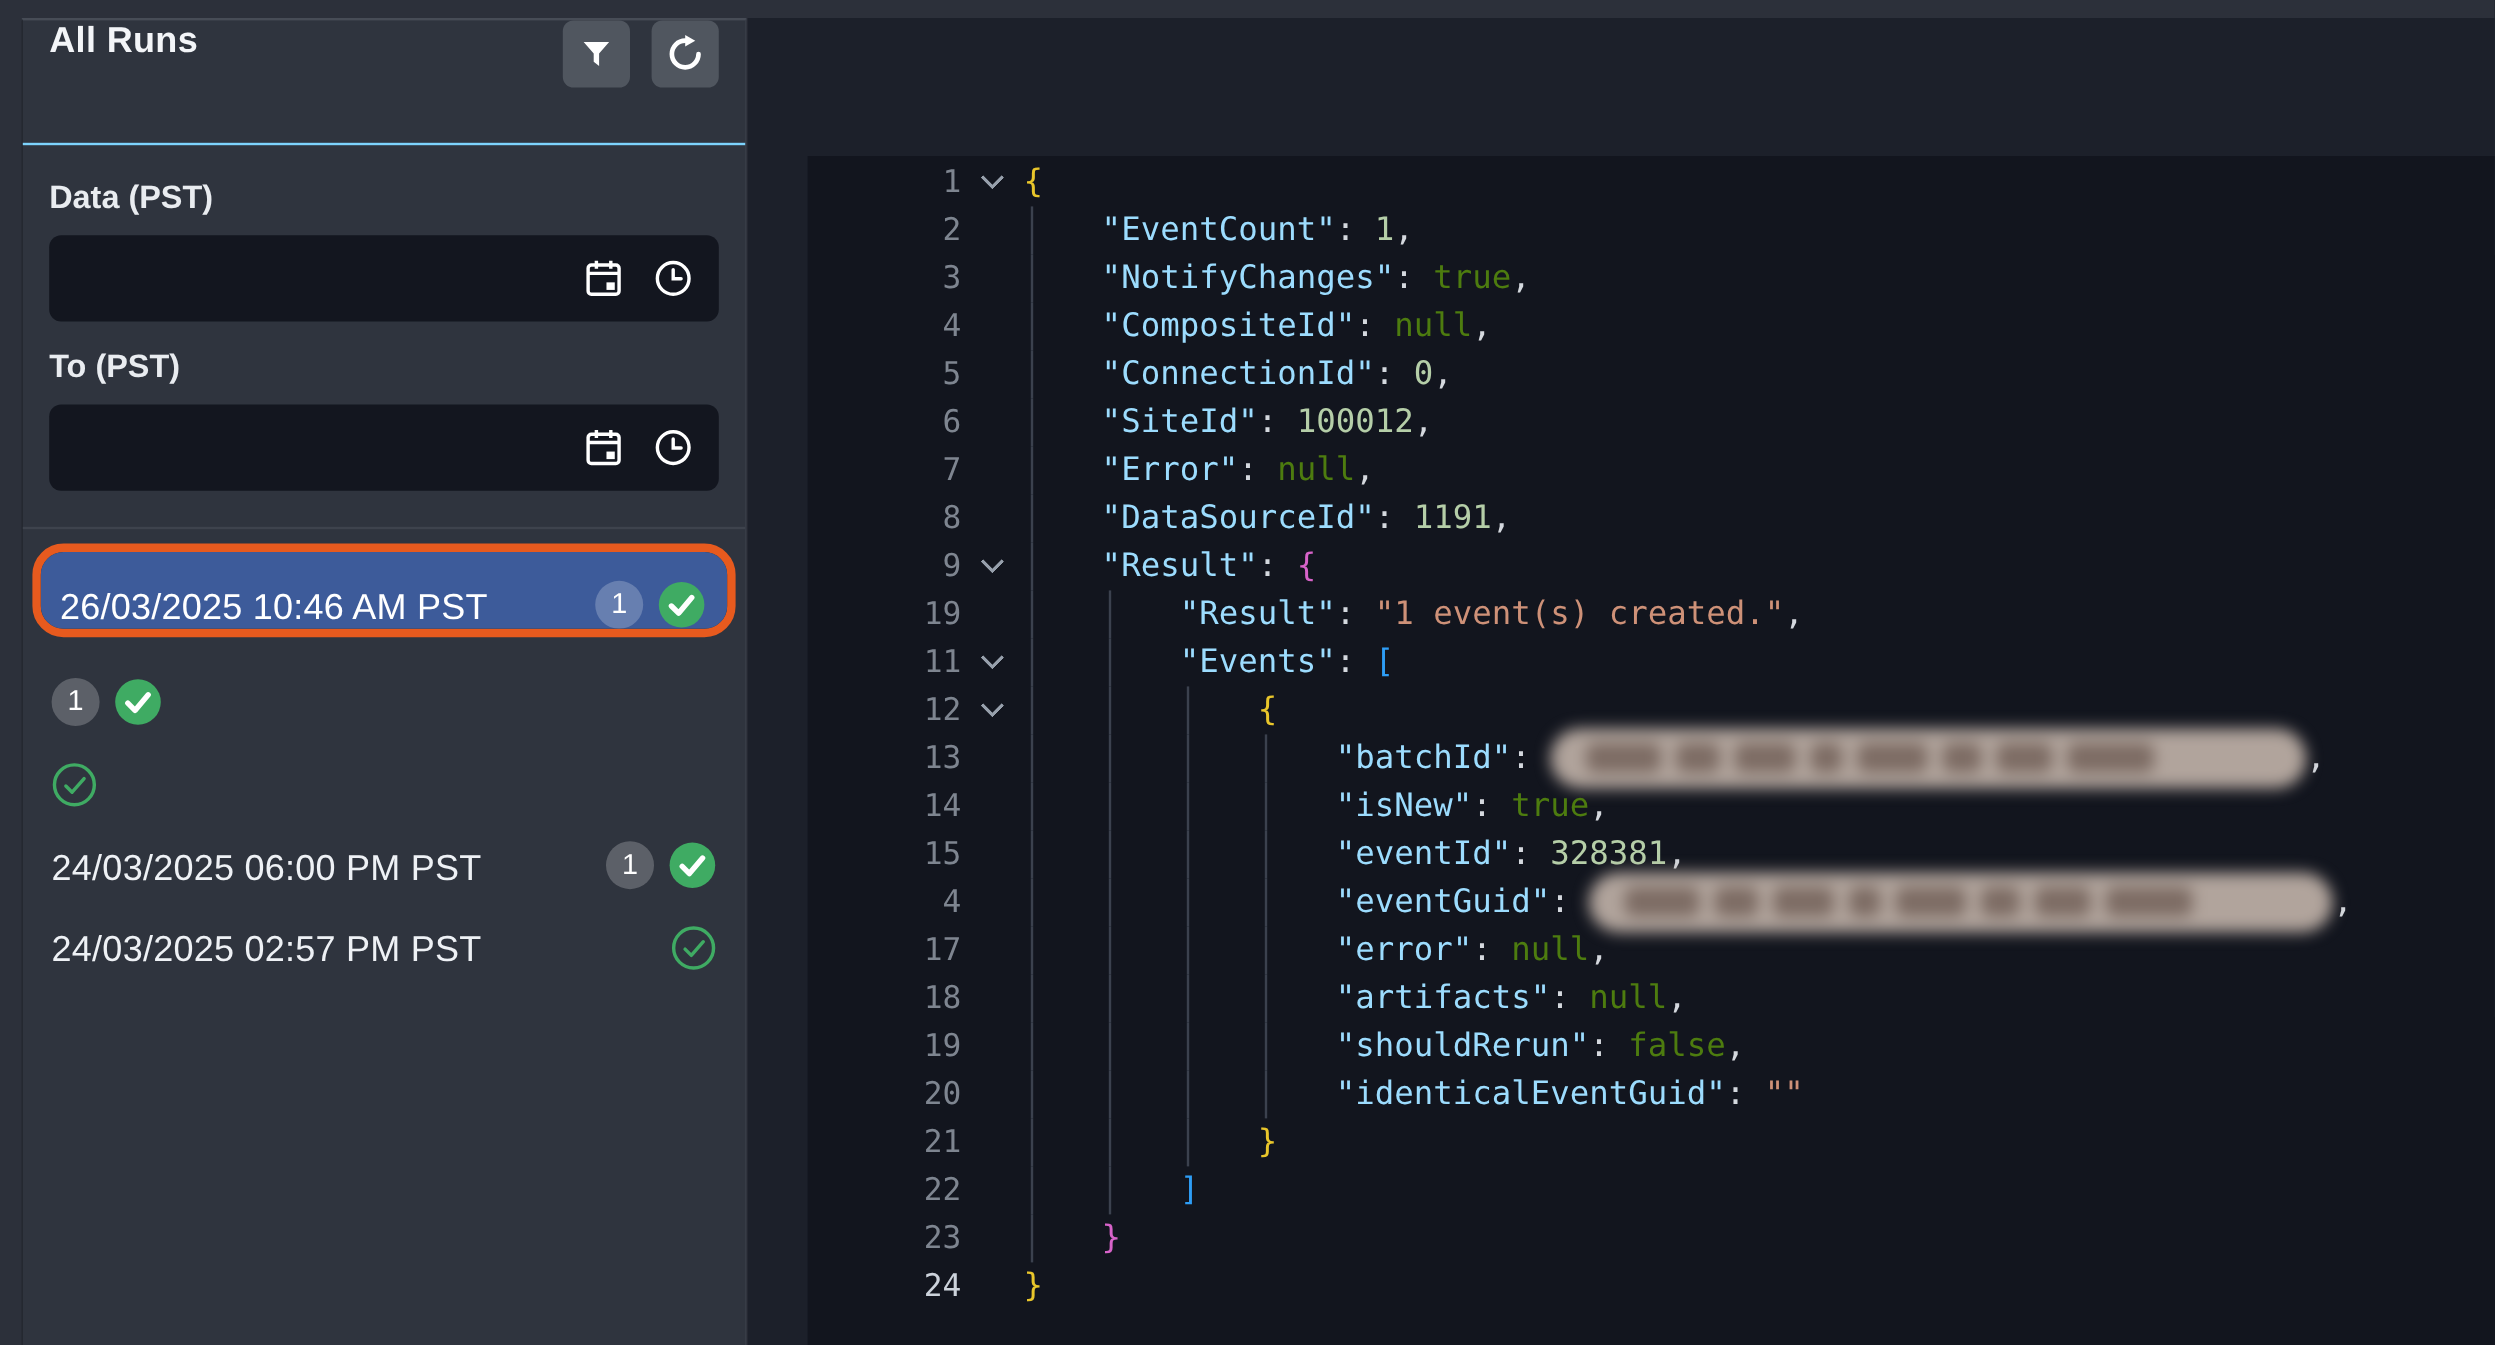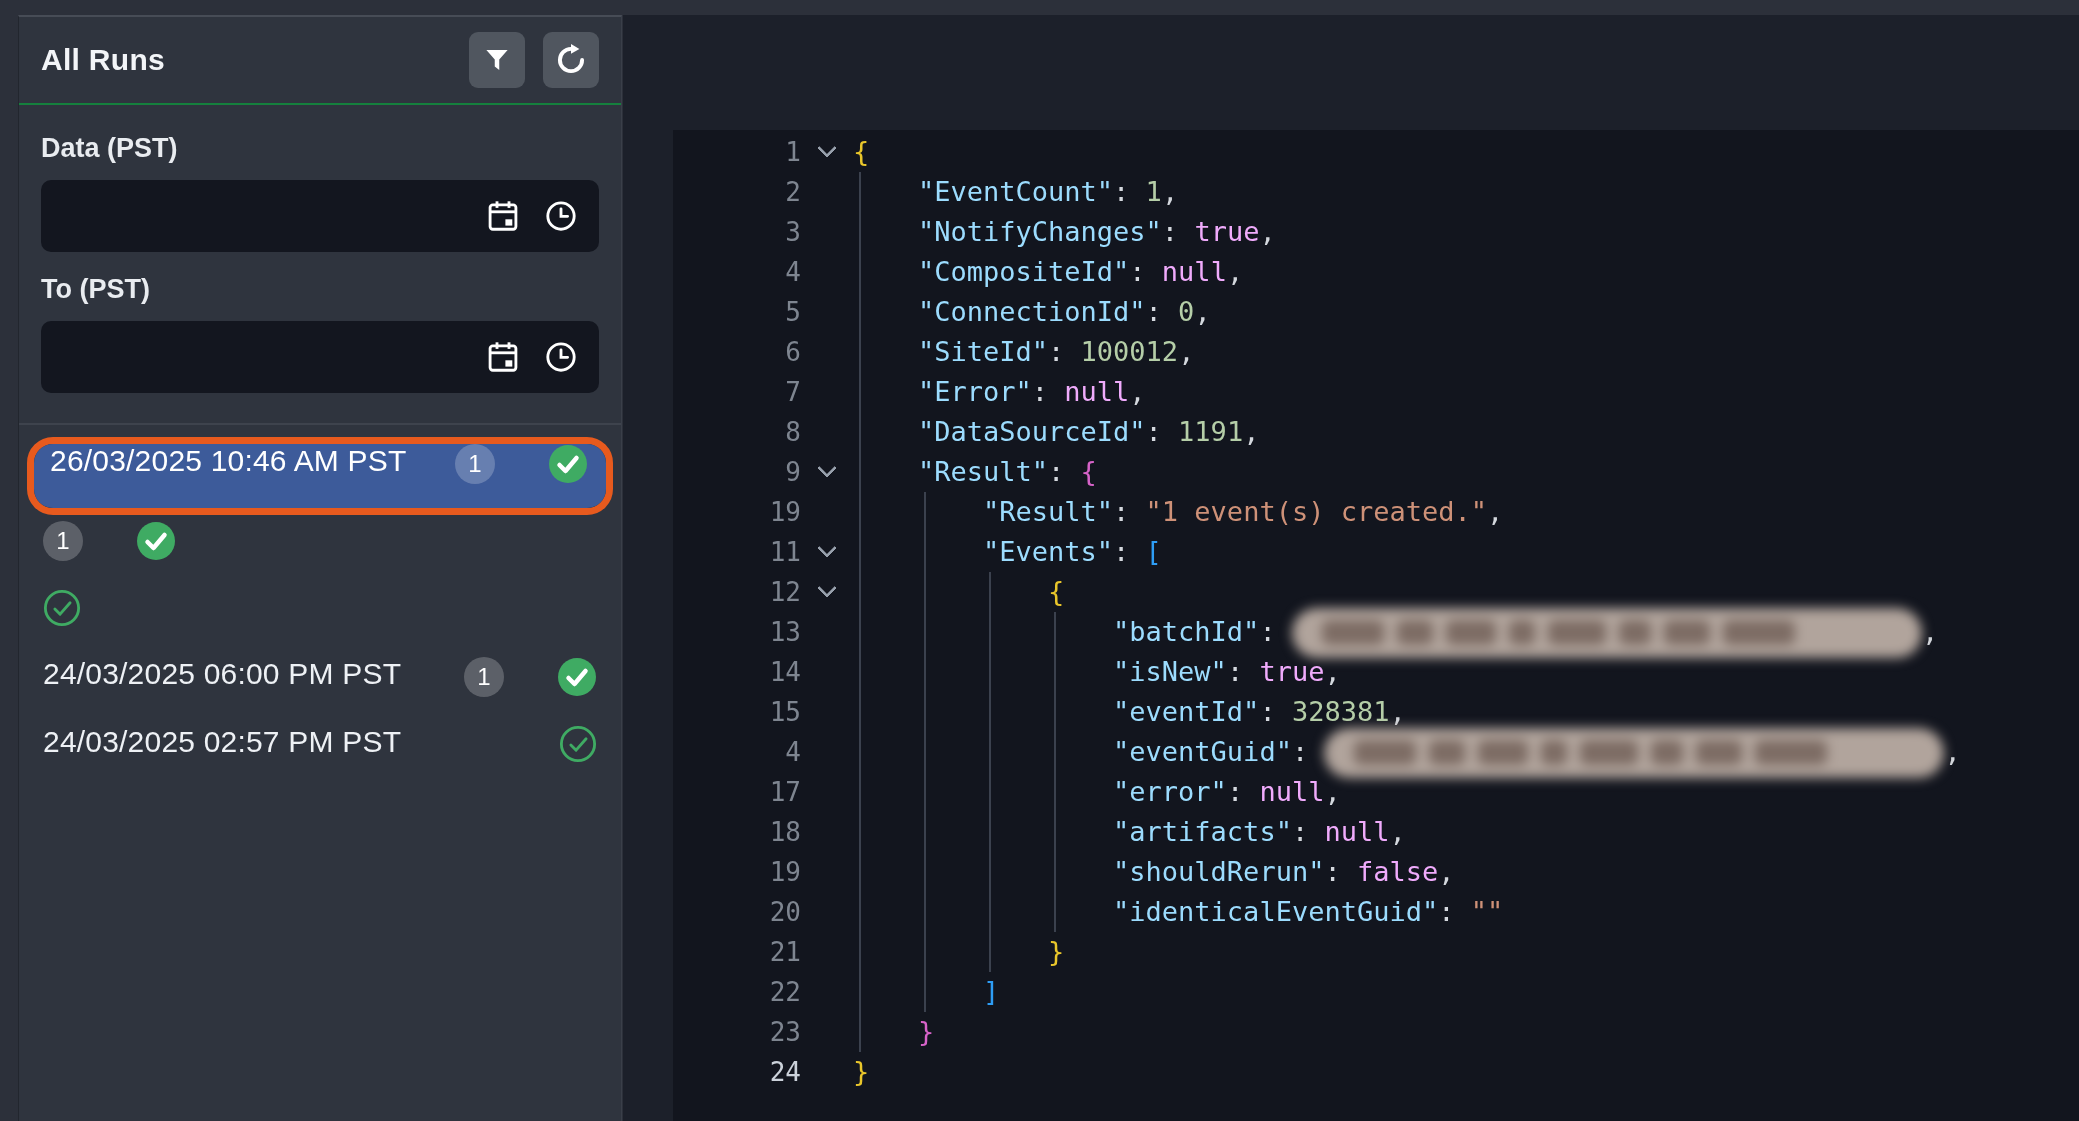--- a/index.html
+++ b/index.html
@@ -12,40 +12,40 @@
   }
   
   .sidebar {
     position:absolute; left:18px; top:15px; width:604px; bottom:0;
     background:#2f343e;
     border-top:2px solid #474c56;
     border-right:1px solid #3a3f49;
     border-left:1px solid #22262e;
   }
   .sb-header {
-    height:88px; display:flex; align-items:center;
-    padding:0 22px; border-bottom:2px solid #15803d;
+    height:104px; display:flex; 
+    padding:0 22px; border-bottom:2px solid #7dd3fc;
   }
   .sb-title { flex:1; font-size:30px; font-weight:bold; color:#f3f5f8; letter-spacing:.3px; }
   .icon-btn {
     width:56px; height:56px; border-radius:9px; background:#50565f;
     display:flex; align-items:center; justify-content:center;
     margin-left:18px; cursor:pointer;
   }
   .filter-sec { padding:6px 22px 30px; border-bottom:2px solid #3e434d; }
   .f-label { font-size:27px; font-weight:bold; color:#e9ecf0; margin:22px 0 16px; }
   .field {
     height:72px; background:#13161f; border-radius:10px;
     display:flex; align-items:center; gap:22px; padding:0 20px;
   }
   .field .f-value { flex:1; font-size:26px; color:#dfe3e8; background:transparent; border:none; outline:none; font-family:inherit; }
   .run-list { padding-top:8px; }
   .run-row {
-    height:68px; display:flex; align-items:flex-start;
-    padding:0 24px; font-size:30px; font-weight:500; color:#eef1f5; cursor:pointer;gap:41px;
+    height:68px; display:flex; align-items:flex-end;
+    padding:0 24px; font-size:30px; font-weight:500; color:#eef1f5; cursor:pointer;
   }
   .run-row .ts { flex:1; letter-spacing:.2px; }
   .badge {
     width:40px; height:40px; border-radius:50%;
     background:rgba(255,255,255,.22); color:#fff;
     font-size:24px; font-weight:500;
     display:flex; align-items:center; justify-content:center;
     margin-right:12px; flex:none;
   }
   .check { flex:none; display:flex; }
@@ -77,21 +77,21 @@
   .chev-slot { width:52px; flex:none; display:flex; align-items:center; justify-content:center; }
   .chev {
     width:14px; height:14px; margin-top:-8px;
     border-right:3px solid #97a0ac; border-bottom:3px solid #97a0ac;
     transform:rotate(45deg); border-radius:1px; cursor:pointer;
   }
   .ct { flex:1; white-space:pre; position:relative; color:#d4d8de; }
   .guide { position:absolute; top:0; bottom:0; width:0; border-left:2px solid #3b414e; }
   .tok-key { color:#9cdcfe; }
   .tok-str { color:#ce9178; }
-  .tok-kw  { color:#f0abfc; }
+  .tok-kw  { color:#4d7c0f; }
   .tok-num { color:#b5cea8; }
   .tok-pun { color:#d4d8de; }
   .tok-b1  { color:#e9c62b; }
   .tok-b2  { color:#d763c9; }
   .tok-b3  { color:#2e9df5; }
   .redact {
     display:inline-flex; align-items:center; gap:13px;
     height:50px; border-radius:25px; background:#b1a49c;
     filter:blur(6px); vertical-align:middle; margin:-7px 0 -5px 0;
     padding:0 30px; overflow:hidden;

